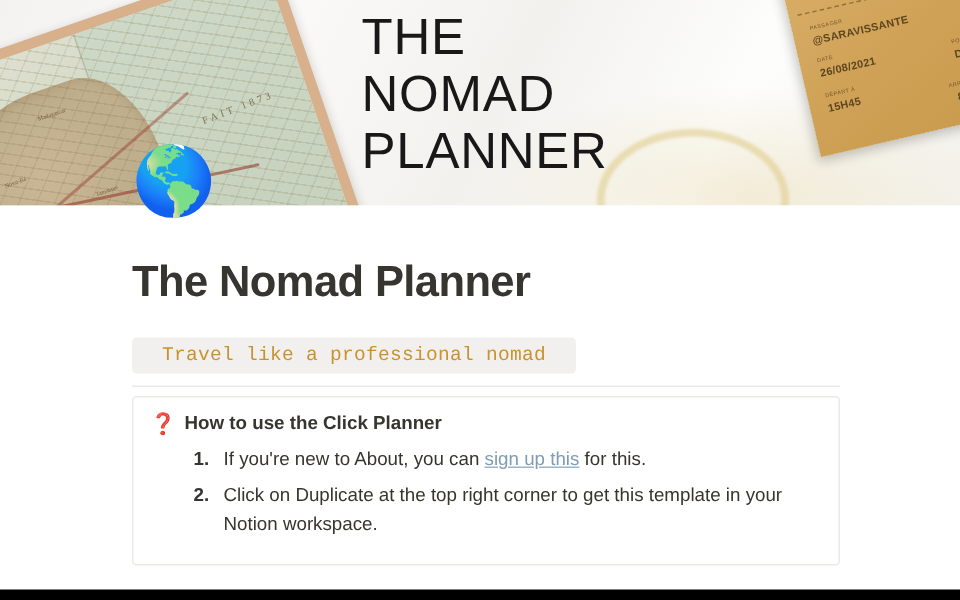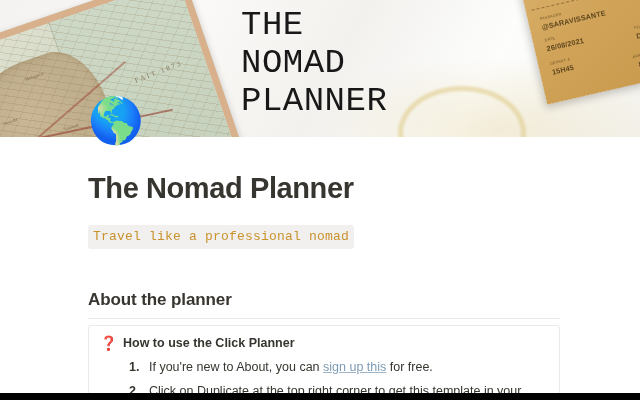--- a/index.html
+++ b/index.html
@@ -183,21 +183,21 @@
     z-index: 5;
     user-select: none;
   }
 
   
   .cover-title {
     position: absolute;
     left: 241px;
     top: 6px;
     width: 300px;
-    font-family: Liberation Mono, monospace;
+    font-family: Liberation Sans, sans-serif;
     font-weight: 300;
     font-size: 34px;
     line-height: 38px;
     letter-spacing: 0.5px;
     color: #181818;
     white-space: pre-line;
   }
 
   
   .page {
@@ -225,21 +225,21 @@
   }
 
   .caption-row {
     margin-top: 20px;
   }
   .inline-code {
     display: inline-block;
     font-family: "Liberation Mono", monospace;
     font-size: 13px;
     line-height: 20px;
-    padding: 2px 5px;
+    padding: 2px 20px;
     border-radius: 3px;
     background: #f1f0ee;
     color: #c9922c;
     letter-spacing: 0.2px;
   }
 
   .section-heading {
     margin: 41px 0 0 0;
     font-size: 17px;
     font-weight: 700;
@@ -369,30 +369,29 @@
 
   <div class="page">
     <div class="content">
 
       <h1 class="page-title">The Nomad Planner</h1>
 
       <div class="caption-row">
         <span class="inline-code">Travel like a professional nomad</span>
       </div>
 
-      <h2 class="section-heading">About the planner</h2>
       <div class="section-rule"></div>
 
       <div class="callout">
         <div class="callout-emoji">❓</div>
         <div class="callout-body">
           <div class="callout-title">How to use the Click Planner</div>
           <ol class="olist">
             <li>
-              <span>If you're new to About, you can </span><span class="link">sign up this</span><span> for free.</span>
+              <span>If you're new to About, you can </span><span class="link">sign up this</span><span> for this.</span>
             </li>
             <li>
               <span>Click on Duplicate at the top right corner to get this template in your Notion workspace.</span>
             </li>
           </ol>
         </div>
       </div>
 
     </div>
   </div>

